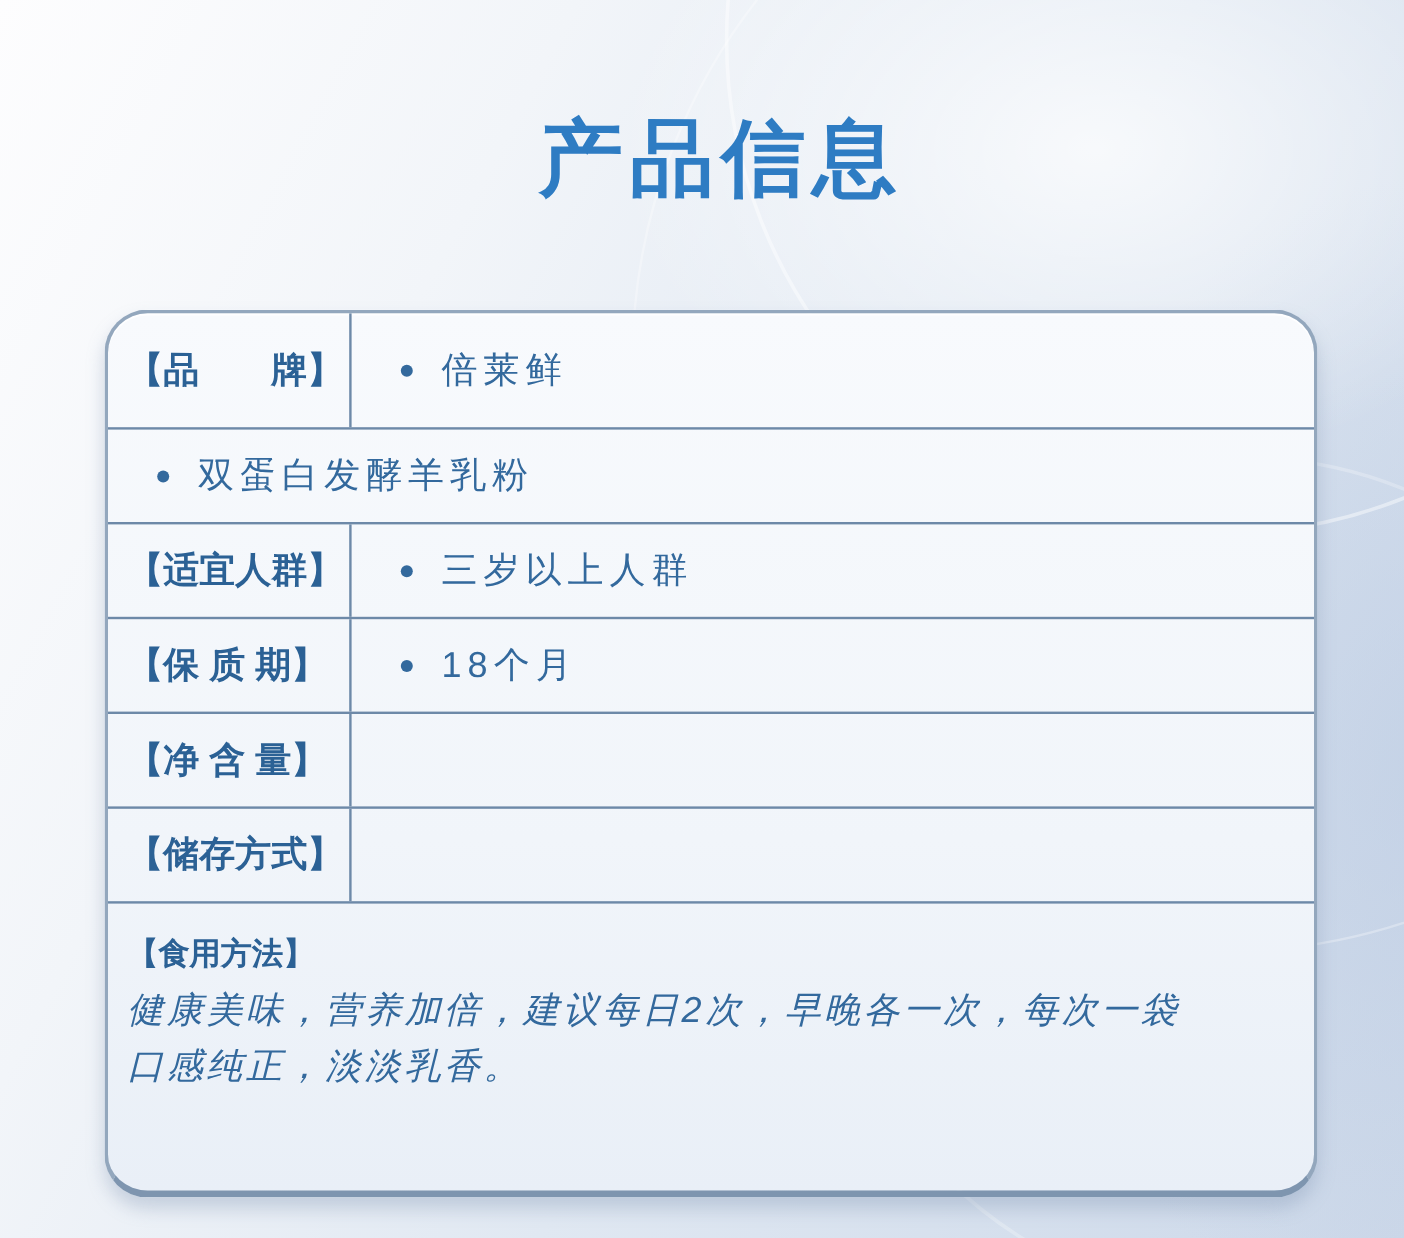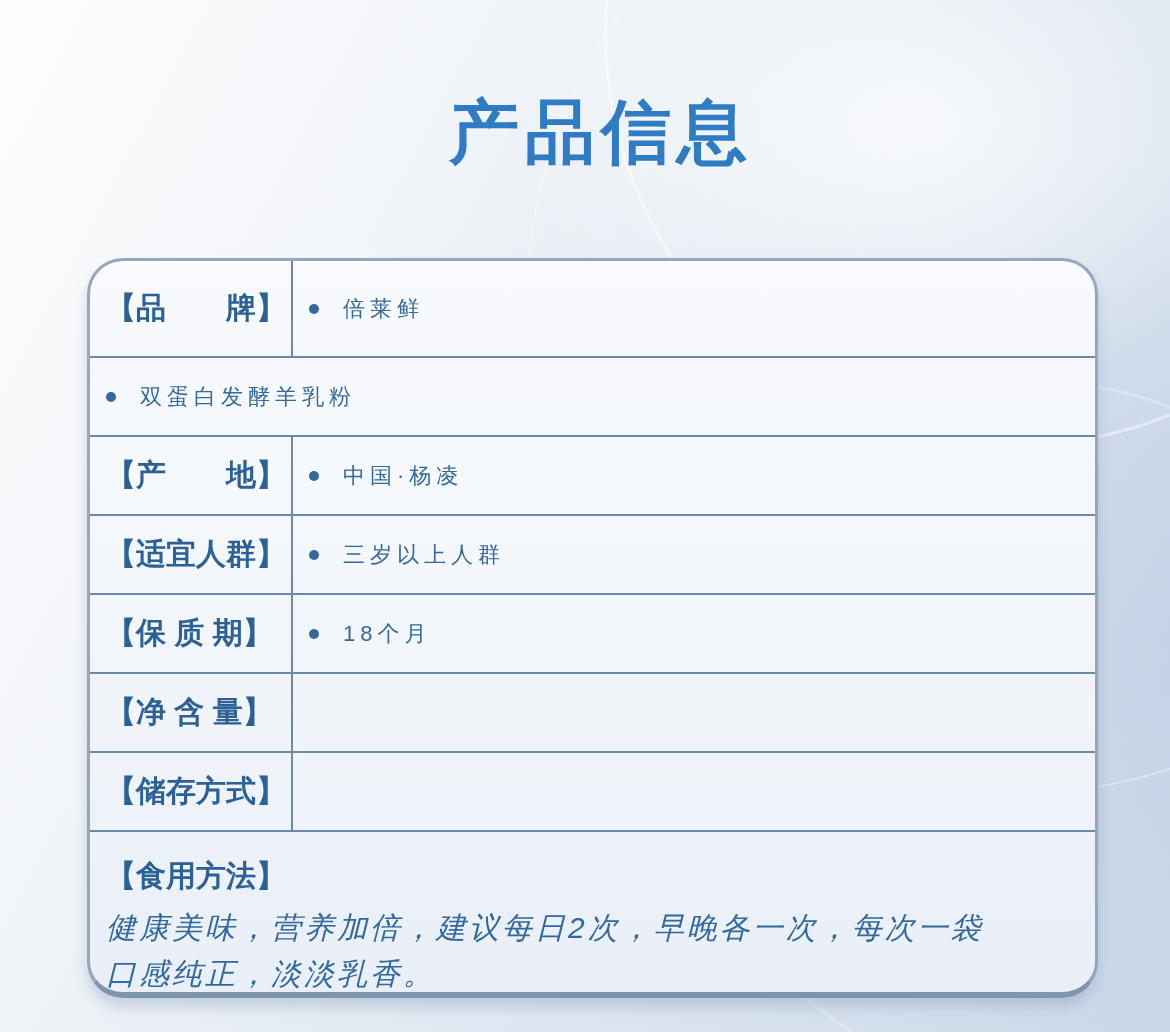--- a/index.html
+++ b/index.html
@@ -80,43 +80,43 @@
     font-size: 30px;
     font-weight: bold;
     white-space: pre;
     color: var(--label_text, #2b6195);
   }
 
   .cell-value {
     flex: 1;
     display: flex;
     align-items: center;
-    padding-left: 16px;
-    font-size: 22px;
+    padding-left: 41px;
+    font-size: 30px;
     font-weight: 500;
     letter-spacing: 5px;
     color: var(--value_text, #33699d);
   }
 
   .bullet {
     width: 10px;
     height: 10px;
     flex: 0 0 10px;
     border-radius: 50%;
     background: var(--value_text, #33699d);
     margin-right: 24px;
   }
 
   .usage {
     flex: 1;
     padding: 24px 36px 0 16px;
     box-sizing: border-box;
   }
   .usage-label {
-    font-size: 30px;
+    font-size: 26px;
     font-weight: bold;
     white-space: pre;
     color: var(--label_text, #2b6195);
     margin-bottom: 8px;
   }
   .usage-line {
     font-size: 30px;
     letter-spacing: 3px;
     line-height: 46px;
     color: var(--value_text, #33699d);
@@ -142,27 +142,20 @@
     </div>
   </div>
 
   <div class="row">
     <div class="cell-value">
       <span class="bullet"></span>
       <span>双蛋白发酵羊乳粉</span>
     </div>
   </div>
 
-  <div class="row">
-    <div class="cell-label">【产　　地】</div>
-    <div class="cell-value">
-      <span class="bullet"></span>
-      <span>中国·杨凌</span>
-    </div>
-  </div>
 
   <div class="row">
     <div class="cell-label">【适宜人群】</div>
     <div class="cell-value">
       <span class="bullet"></span>
       <span>三岁以上人群</span>
     </div>
   </div>
 
   <div class="row">

